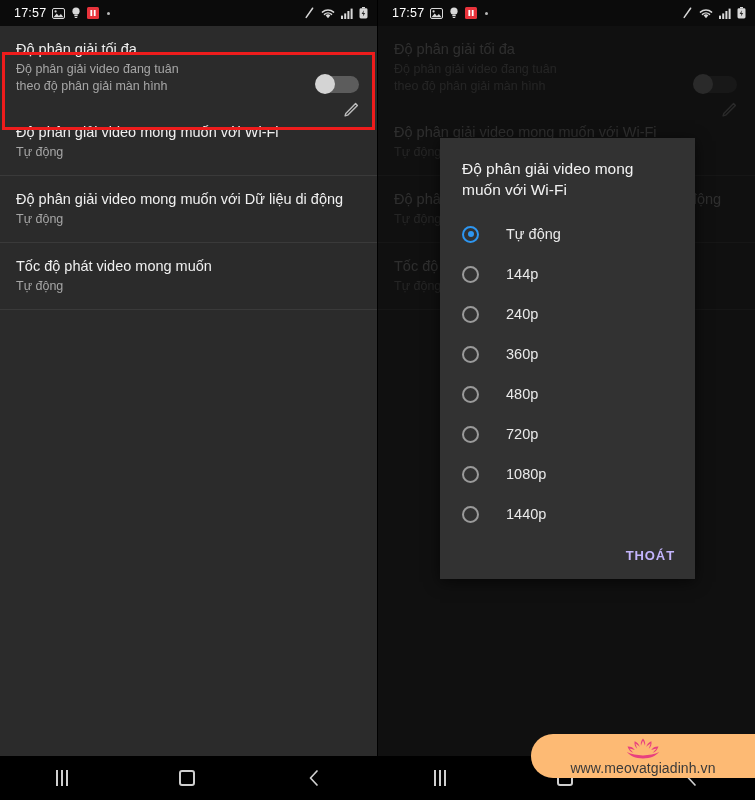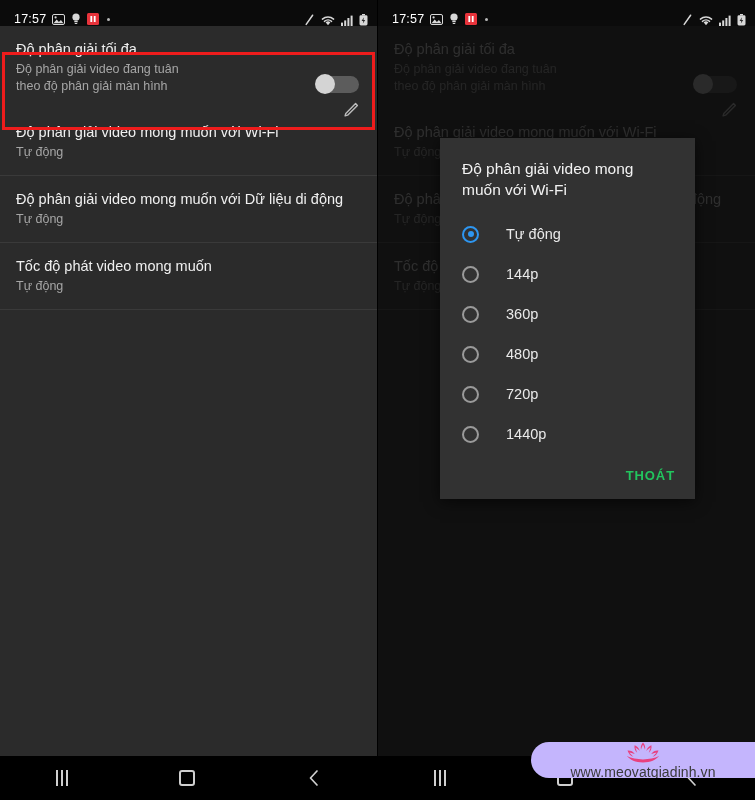--- a/index.html
+++ b/index.html
@@ -9,21 +9,21 @@
     font-family: "Liberation Sans", sans-serif;
     overflow: hidden;
   }
   .screens { display: flex; width: 755px; height: 800px; position: relative; }
   .phone { width: 377px; height: 800px; position: relative; background: #2b2b2b; overflow: hidden; }
   .phone.right { width: 378px; border-left: 1px solid #000; }
 
   
   .statusbar {
     height: 26px; background: #0b0b0b;
-    display: flex; align-items: flex-end; justify-content: space-between;
+    display: flex; align-items: center; justify-content: space-between;
     padding: 0 9px 0 14px; position: relative; z-index: 60;
   }
   .sb-left, .sb-right { display: flex; align-items: center; gap: 6px; }
   .sb-time { color: #fff; font-size: 12.5px; letter-spacing: .2px; }
   .ic { display: inline-flex; align-items: center; justify-content: center; }
   .ic svg { display: block; }
   .dot-sep { width: 3px; height: 3px; border-radius: 50%; background: #b8b8b8; margin-left: 2px; }
 
   
   .list { position: relative; }
@@ -83,26 +83,26 @@
   .radio.sel::after {
     content: ""; position: absolute; left: 3.5px; top: 3.5px;
     width: 6px; height: 6px; border-radius: 50%; background: #2e96f0;
   }
   .opt-label { color: #eaeaea; font-size: 14.5px; margin-left: 27px; }
   .opt.boxed::before {
     content: ""; position: absolute; left: -3px; top: -1px; right: -3px; bottom: -1px;
     border: 3px solid #ee1c1c; pointer-events: none;
   }
   .dlg-actions { display: flex; justify-content: flex-end; padding: 10px 20px 16px 20px; }
-  .dlg-btn { color: #22c55e; font-size: 13px; letter-spacing: .9px; font-weight: bold; background: none; border: none; cursor: pointer; font-family: inherit; }
+  .dlg-btn { color: #c4b5fd; font-size: 13px; letter-spacing: .9px; font-weight: bold; background: none; border: none; cursor: pointer; font-family: inherit; }
 
   
   .watermark {
-    position: absolute; right: 0px; bottom: 22px; width: 224px; height: 36px;
-    background: #c4b5fd; border-radius: 26px 0 0 26px;
+    position: absolute; right: 0px; bottom: 22px; width: 224px; height: 44px;
+    background: #fdba74; border-radius: 26px 0 0 26px;
     display: flex; flex-direction: column; align-items: center; justify-content: center;
     z-index: 90; overflow: hidden;
   }
   .wm-url { color: #3a3a3a; font-size: 14px; letter-spacing: .1px; margin-top: -1px; }
 </style>
 </head>
 <body>
 
 <div class="screens">
 
@@ -305,29 +305,37 @@
         <div class="opt">
           <span class="radio sel"></span>
           <span class="opt-label">Tự động</span>
         </div>
         <div class="opt">
           <span class="radio"></span>
           <span class="opt-label">144p</span>
         </div>
         <div class="opt">
           <span class="radio"></span>
+          <span class="opt-label">240p</span>
+        </div>
+        <div class="opt">
+          <span class="radio"></span>
           <span class="opt-label">360p</span>
         </div>
         <div class="opt">
           <span class="radio"></span>
           <span class="opt-label">480p</span>
         </div>
         <div class="opt">
           <span class="radio"></span>
           <span class="opt-label">720p</span>
+        </div>
+        <div class="opt">
+          <span class="radio"></span>
+          <span class="opt-label">1080p</span>
         </div>
         <div class="opt">
           <span class="radio"></span>
           <span class="opt-label">1440p</span>
         </div>
       </div>
       <div class="dlg-actions">
         <button class="dlg-btn">THOÁT</button>
       </div>
     </div>

